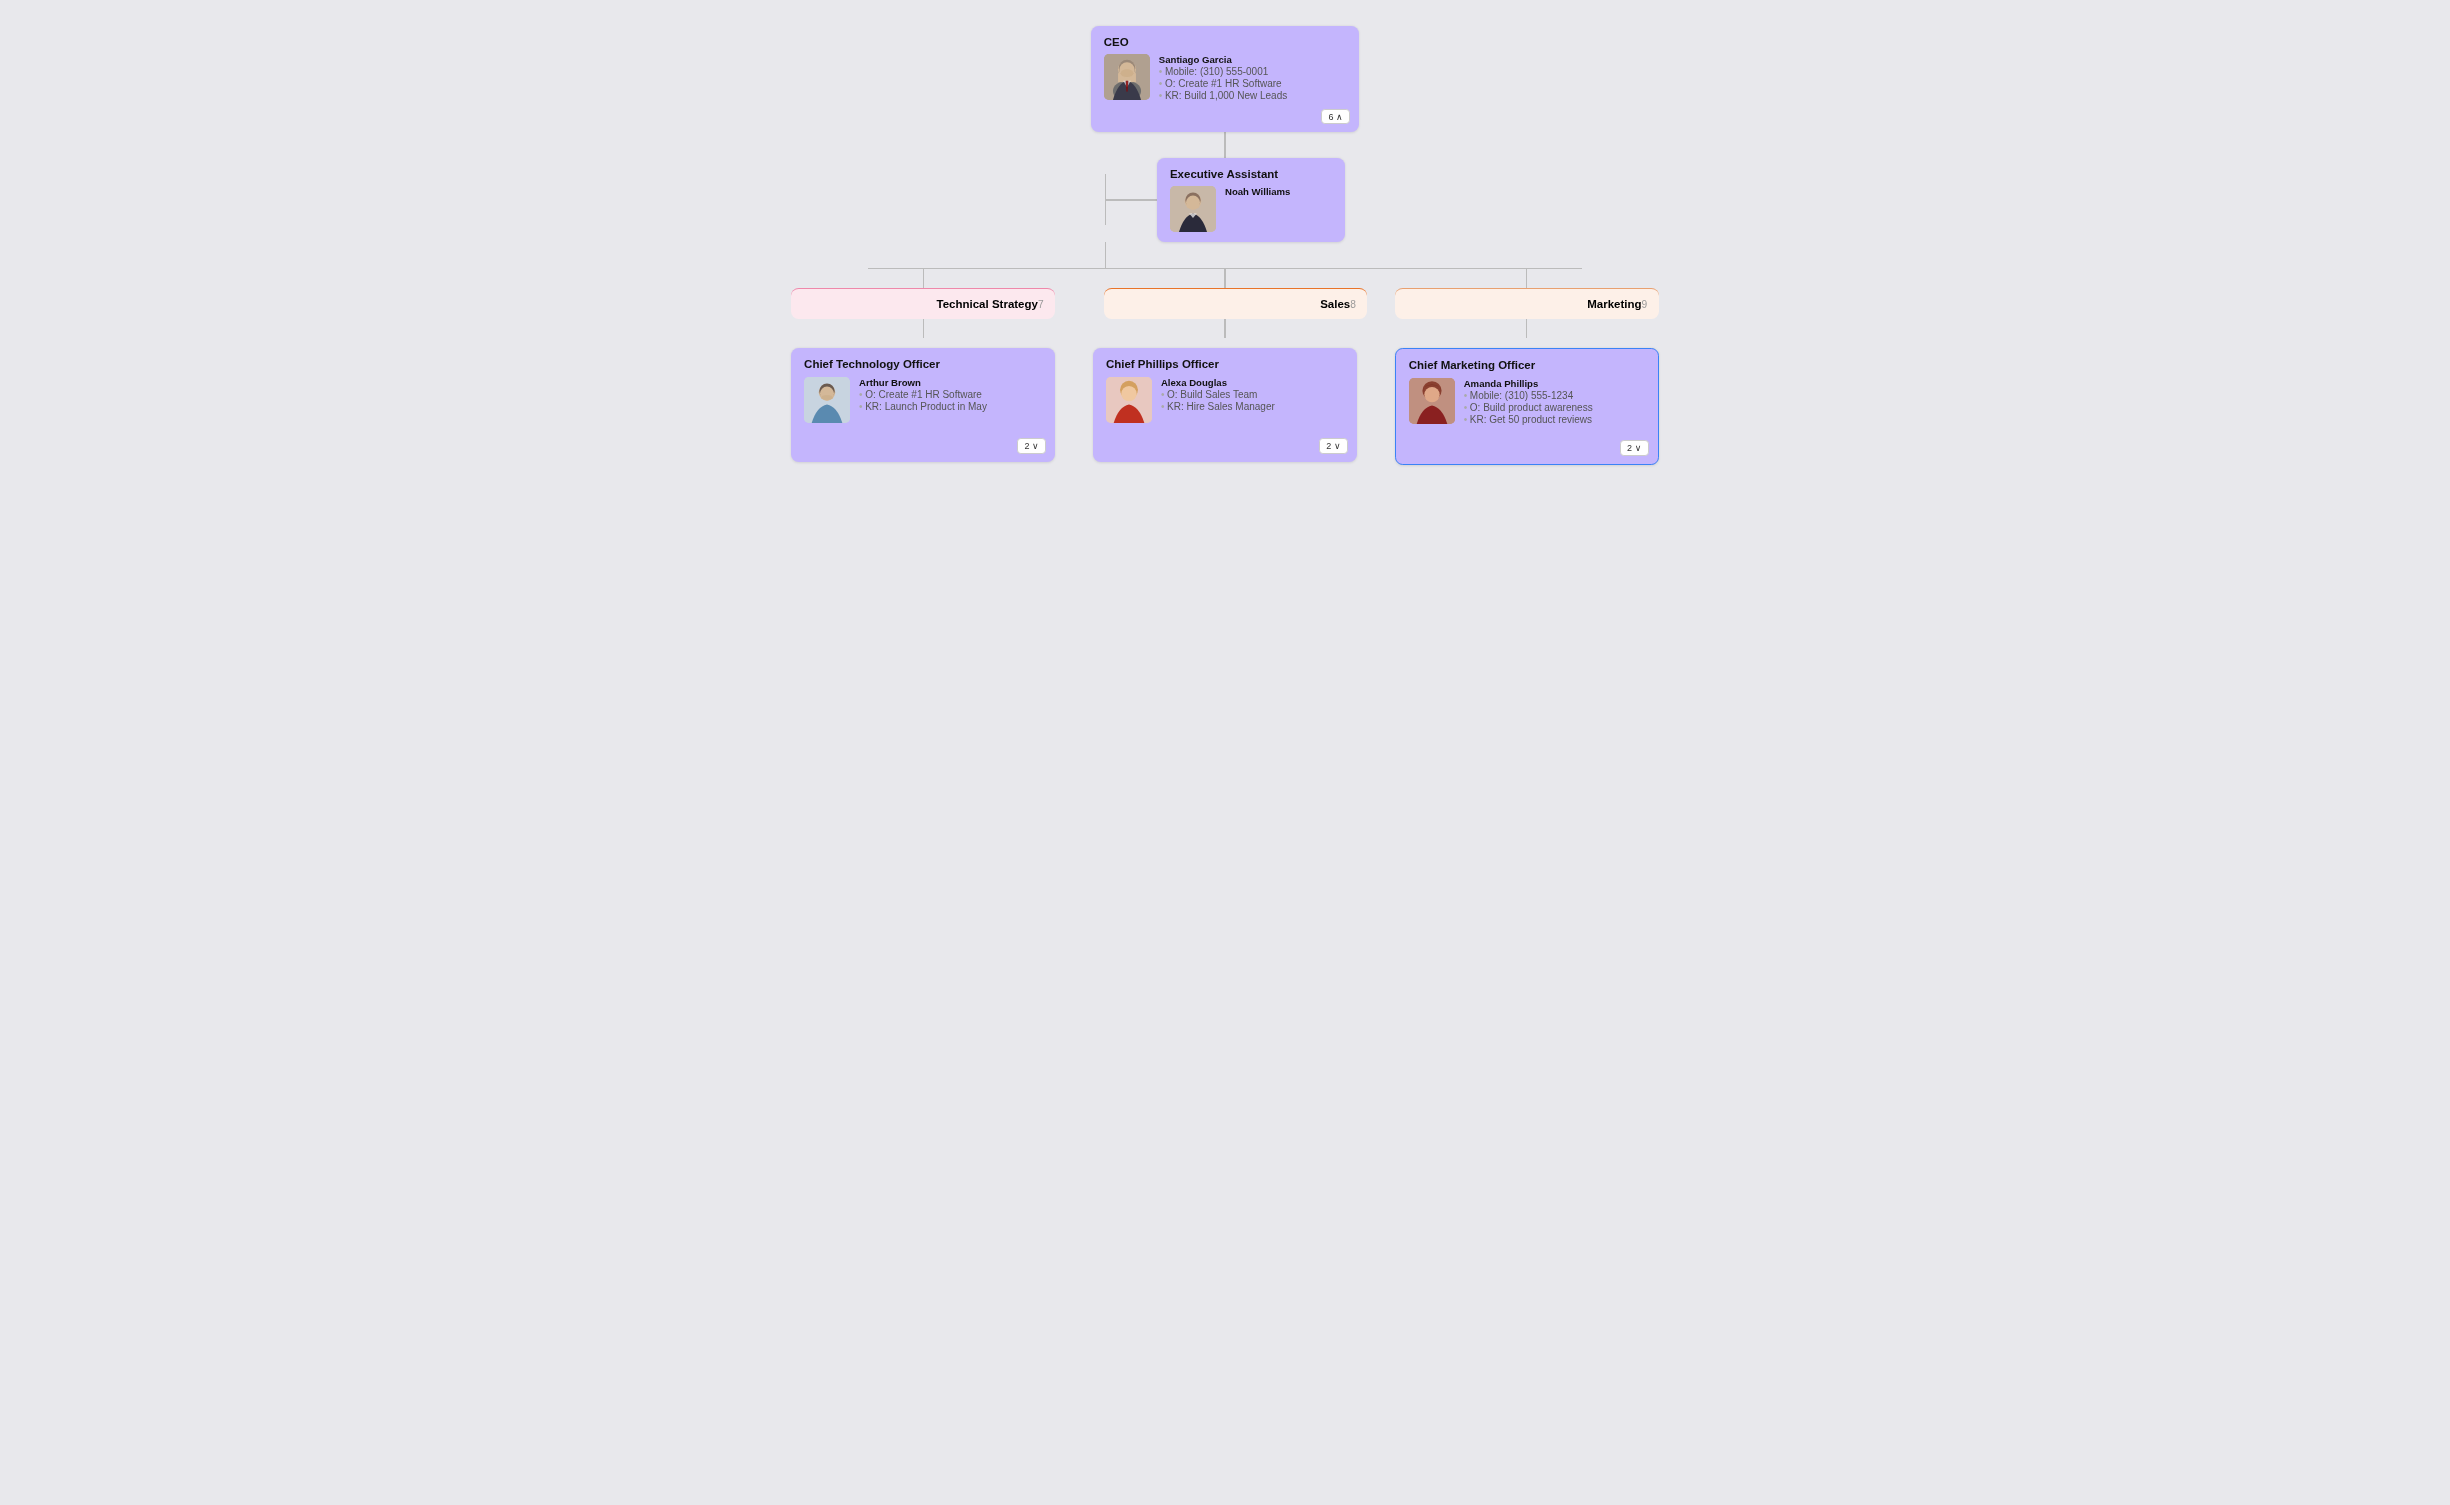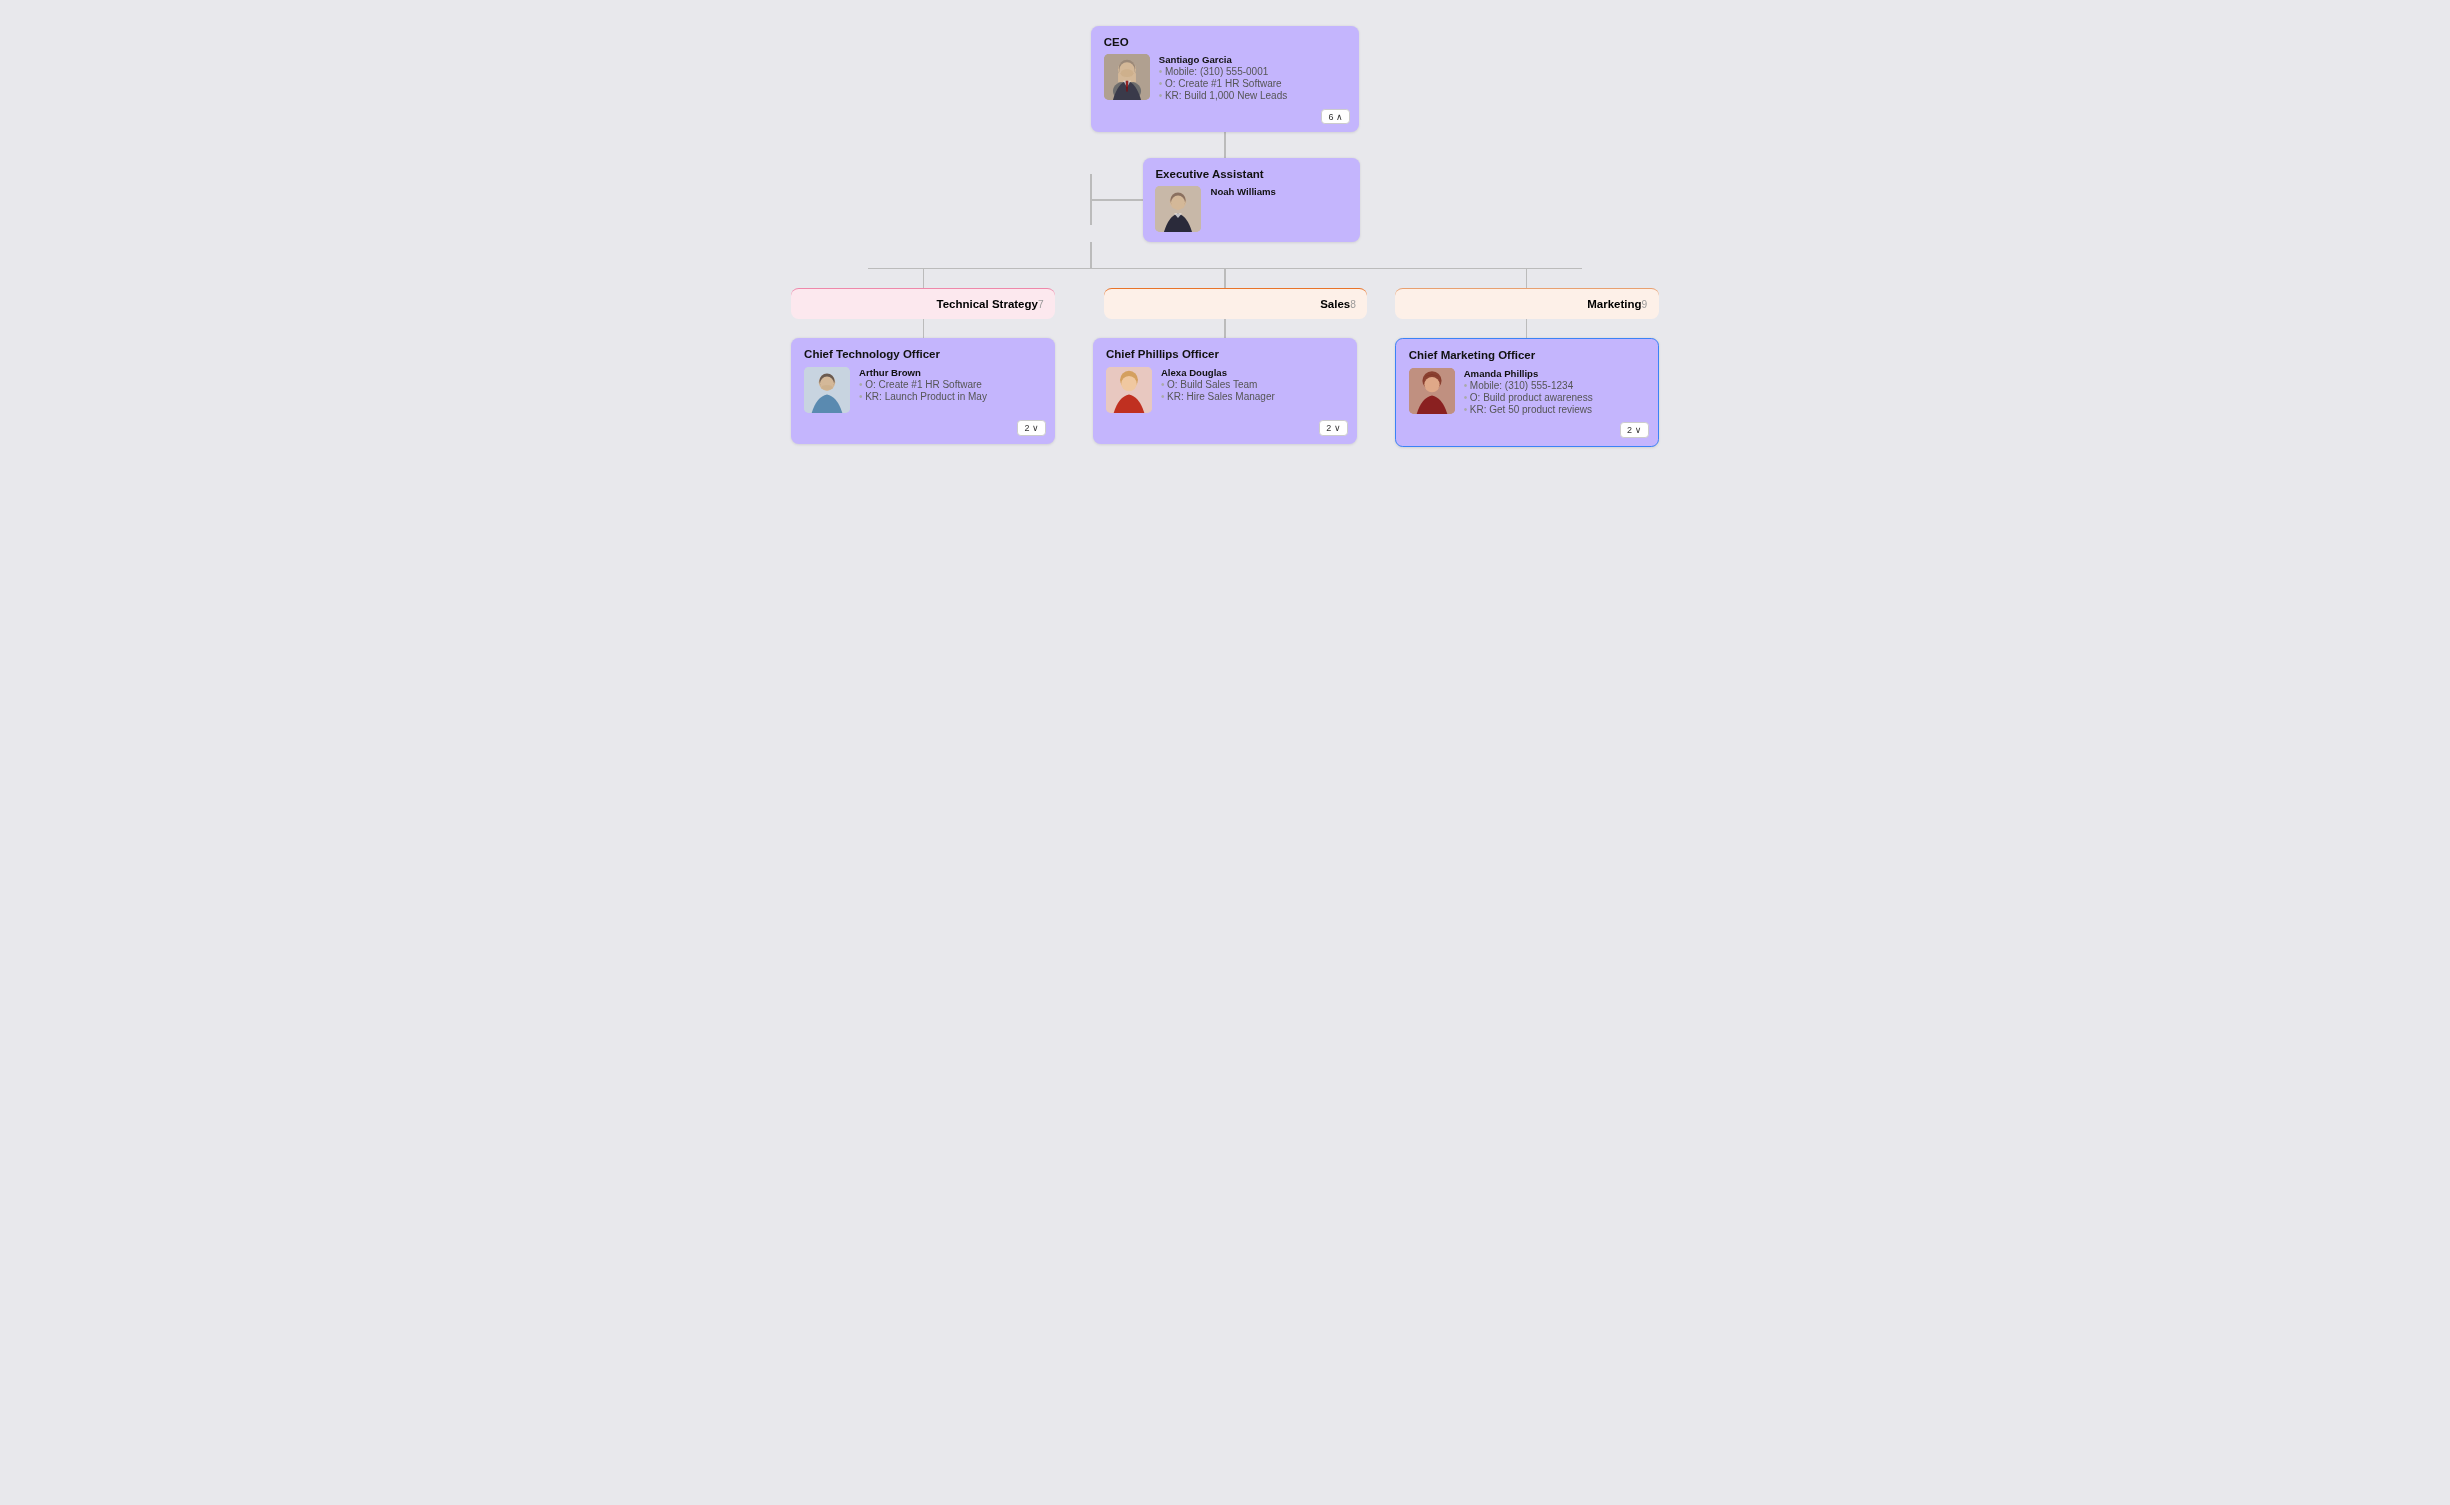--- a/index.html
+++ b/index.html
@@ -104,21 +104,21 @@
     }
 
     
     .ceo-card {
       width: 268px;
       padding-bottom: 31px;
     }
 
     
     .ea-card {
-      width: 217px;
+      width: 188px;
       padding-bottom: 10.2px;
     }
 
     
     .dept-card {
       border-radius: 7.7px;
       padding: 9px 11.5px;
       font-size: 11.5px;
       font-weight: 700;
       display: flex;
@@ -145,21 +145,22 @@
 
     .dept-count {
       font-size: 10.2px;
       color: #999;
       font-weight: 500;
     }
 
     
     .role-card {
       width: 100%;
-      padding-bottom: 31px;
+      padding-bottom: 39px;
+      margin-top: 10px;
     }
 
     .role-card.blue-border {
       border: 1.6px solid #3b82f6;
     }
 
     
     .top-section {
       display: flex;
       flex-direction: column;

